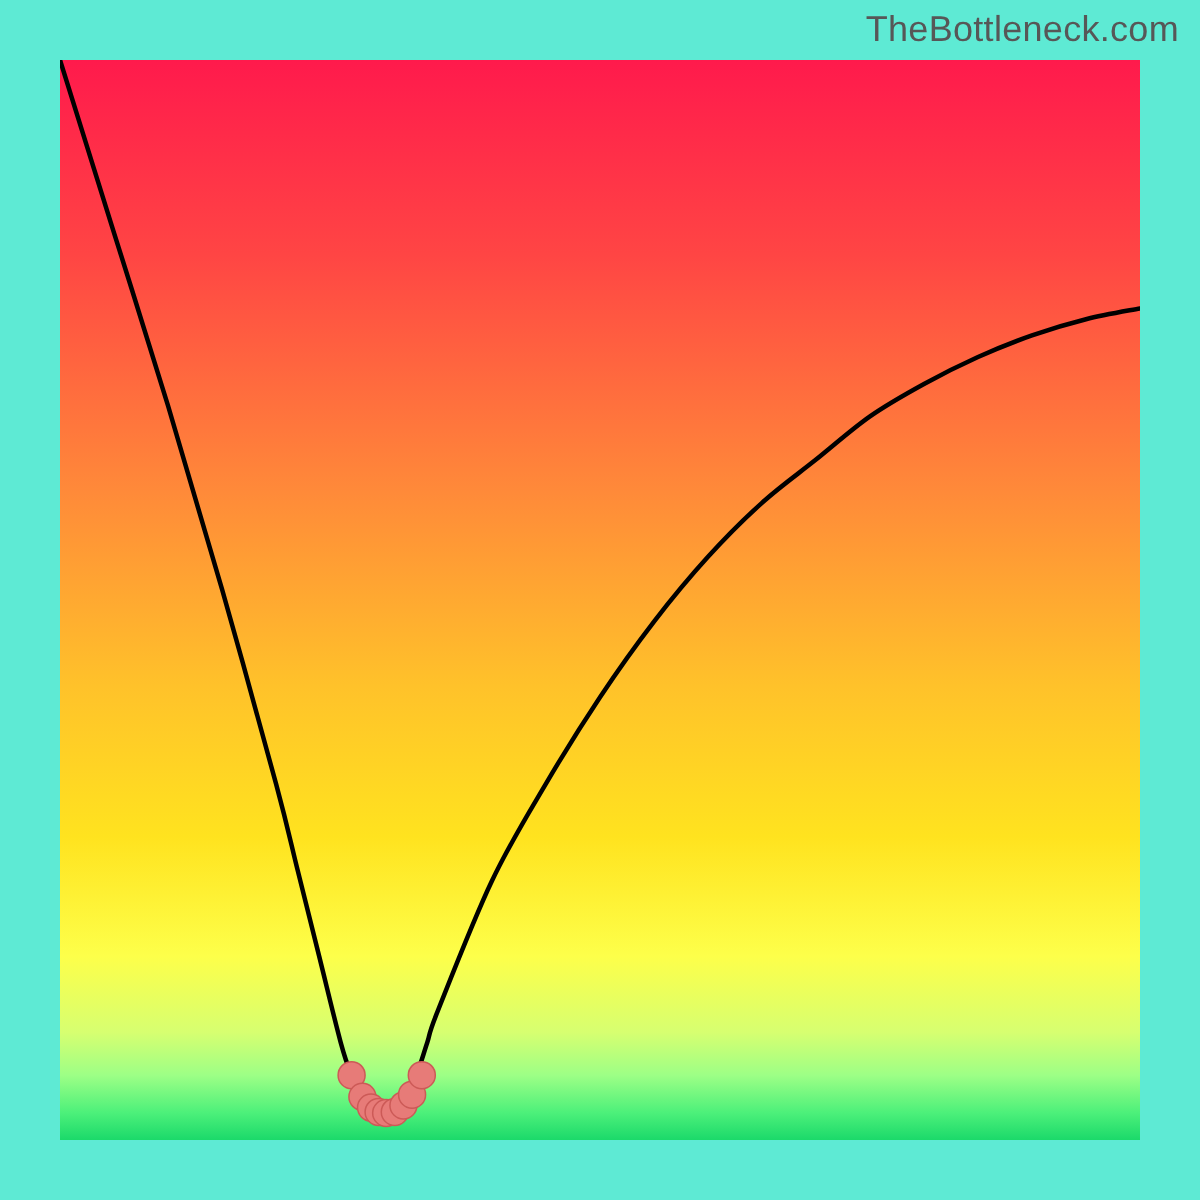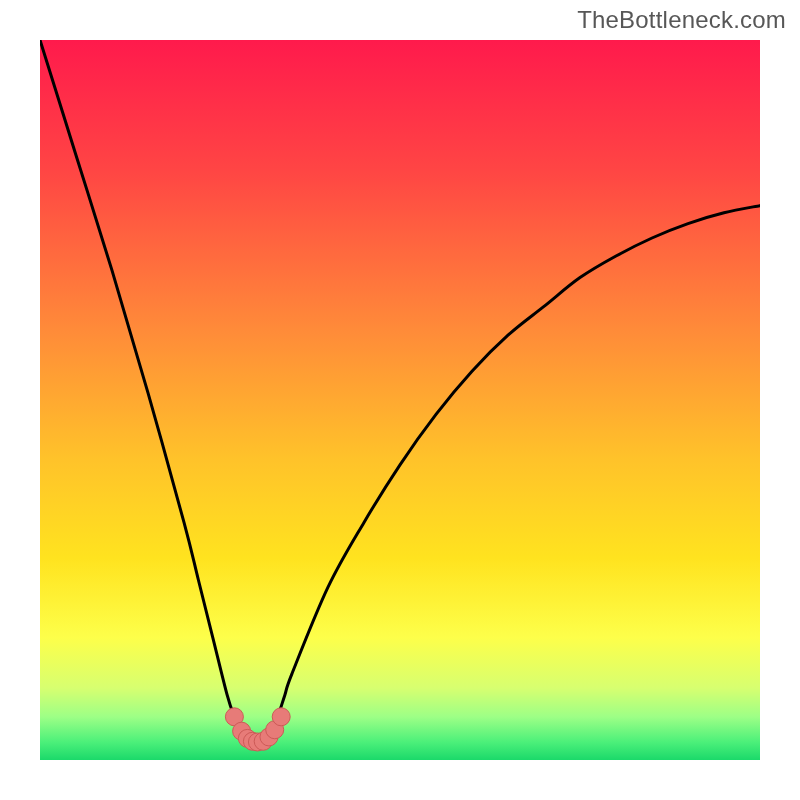--- a/index.html
+++ b/index.html
@@ -8,21 +8,21 @@
     width: 800px;
     height: 800px;
     overflow: hidden;
     font-family: Arial, Helvetica, sans-serif;
     background: #000;
   }
   .frame {
     position: relative;
     width: 800px;
     height: 800px;
-    background: #ffffff;
+    background: #5eead4;
   }
   .plot-area {
     position: absolute;
     left: 40px;
     top: 40px;
     width: 720px;
     height: 720px;
     overflow: hidden;
   }
   .watermark {

